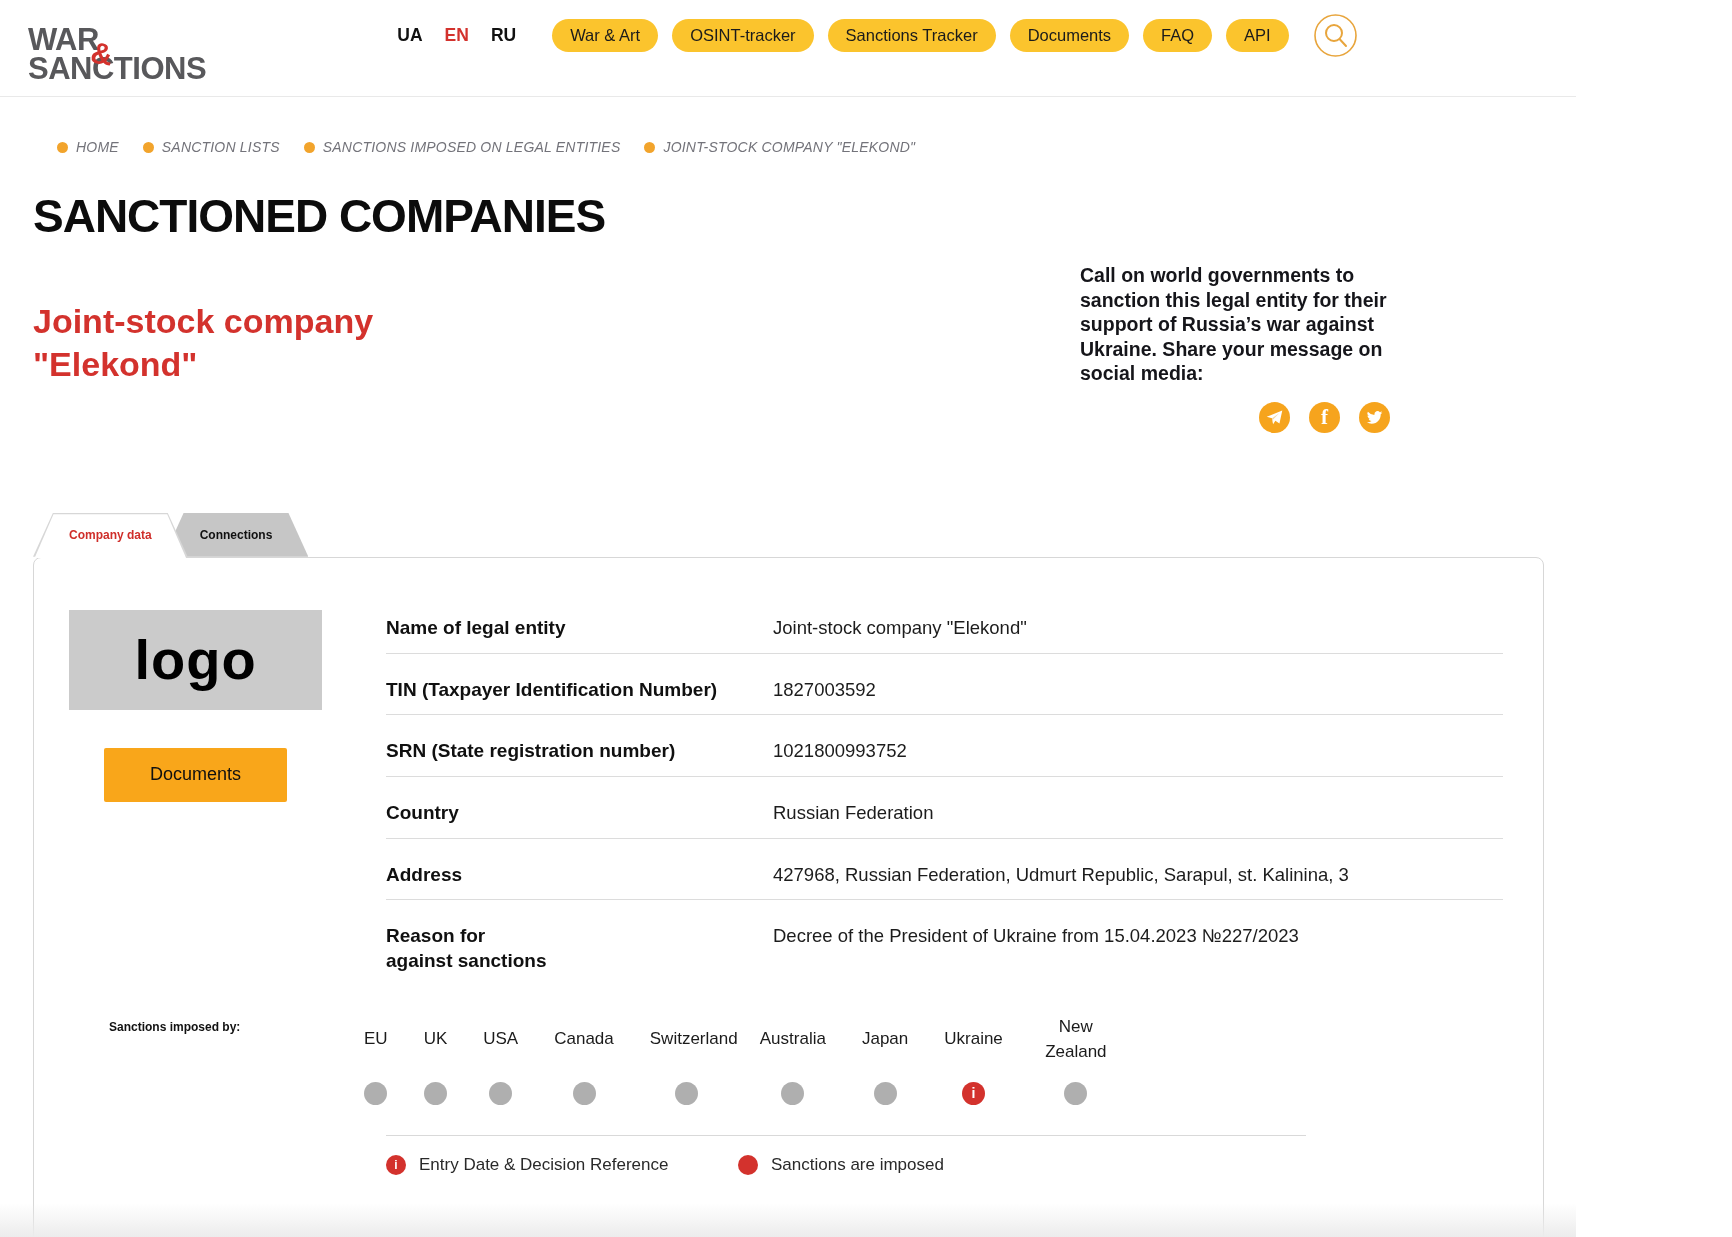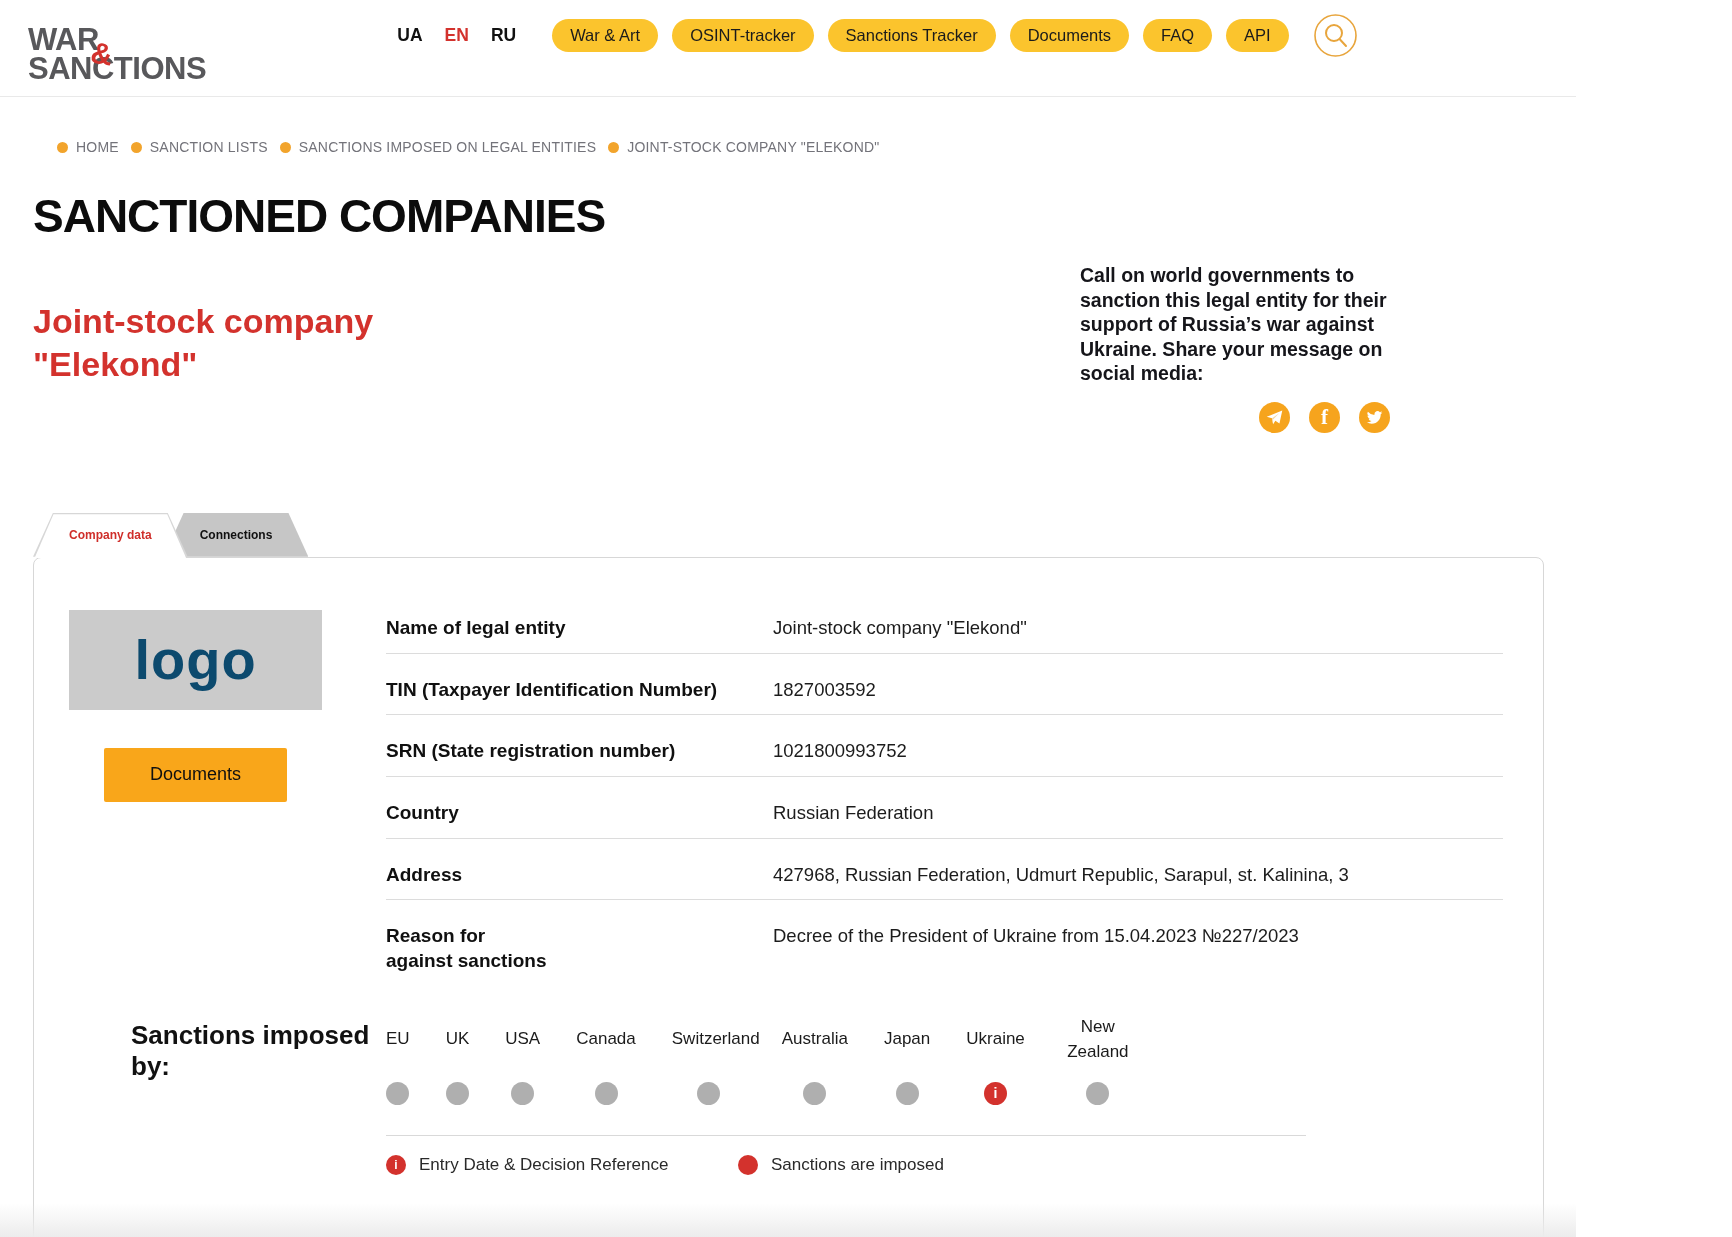--- a/index.html
+++ b/index.html
@@ -20,21 +20,21 @@
   .langs { display:flex; gap:22px; margin-right:22px; }
   .lang { font-weight:700; font-size:17.5px; color:#111; cursor:pointer; }
   .lang.active { color:#d3322d; }
   .pill { background:#fbc42d; border-radius:17px; padding:7px 18px; font-size:16.5px;
           color:#1b1b1b; cursor:pointer; white-space:nowrap; }
   .search-btn { margin-left:10px; cursor:pointer; display:flex; }
   .hrow2 { display:flex; gap:31px; margin-top:13px; padding-left:15px; }
   .nav-link { font-size:17.5px; color:#151515; cursor:pointer; white-space:nowrap; }
 
   
-  .breadcrumb { display:flex; gap:12px; padding:42px 0 0 57px; align-items:flex-start; }
+  .breadcrumb { display:flex; gap:24px; padding:42px 0 0 57px; align-items:flex-start;font-style:italic; }
   .crumb { display:flex; align-items:center; gap:8px; cursor:pointer; }
   .crumb .bdot { width:11px; height:11px; border-radius:50%; background:#f2a42c; flex:0 0 auto; }
   .crumb .btext { font-size:14px; color:#73737a; letter-spacing:0.2px; font-weight:500; }
 
   
   .title { margin:34px 0 0 33px; font-size:46px; font-weight:900; letter-spacing:-1px; color:#0c0c0c; }
   .company-row { display:flex; justify-content:space-between; align-items:flex-start;
                  margin-top:20px; padding-left:33px; padding-right:186px; }
   .company-name { padding-top:37px; font-size:34px; font-weight:800; color:#d3322d; line-height:1.25; }
   .share { width:310px; }
@@ -60,37 +60,37 @@
   .tab.inactive .bg { background:#c6c6c6; }
   .tab.inactive .tlabel { color:#111; }
 
   
   .card { position:relative; margin:0 32px 0 33px; border:1px solid #d7d7d7; border-radius:8px;
           background:#fff; height:762px; z-index:1; }
   .card-body { padding:52px 40px 0 35px; }
   .card-grid { display:grid; grid-template-columns:253px 1fr; column-gap:64px; }
   .logo-box { width:253px; height:100px; background:#cbcbcb; display:flex; align-items:center;
               justify-content:center; }
-  .logo-box span { color:#0c4a6e; font-size:56px; font-weight:800; letter-spacing:1px; }
+  .logo-box span { color:#000000; font-size:56px; font-weight:800; letter-spacing:1px; }
   .doc-btn { display:block; margin:38px auto 0; width:183px; height:54px; background:#f9a61a;
              border:none; border-radius:2px; font-size:18px; color:#101010; cursor:pointer;
              font-family:"Liberation Sans",sans-serif; }
 
   .dtable { }
   .trow { display:flex; gap:22px; padding:18px 0 12px; border-bottom:1px solid #dcdcdc; }
   .trow:first-child { padding-top:6px; }
   .trow:last-child { border-bottom:none; }
   .trow + .trow { padding-top:24px; }
   .tlab { width:365px; flex:0 0 auto; font-size:19px; font-weight:700; color:#101010;
           white-space:pre-line; line-height:1.3; }
   .tval { font-size:18.5px; color:#1c1c1c; line-height:1.3; }
 
   
   .sanctions { display:flex; margin-top:26px; }
-  .sanc-label { margin-left:62px; width:255px; flex:0 0 auto; font-size:26px; font-weight:700; padding-top:8px; }
+  .sanc-label { margin-left:40px; width:255px; flex:0 0 auto; font-size:12px; font-weight:700; padding-top:8px; }
   .countries { display:flex; gap:36px; }
   .country { display:flex; flex-direction:column; align-items:center; }
   .country .cname { max-width:74px; min-height:56px; display:flex; align-items:center;
                     text-align:center; font-size:17px; color:#1b1b1b; line-height:1.45; }
   .dot { width:23px; height:23px; border-radius:50%; margin-top:14px; display:flex;
          align-items:center; justify-content:center; }
   .dot.not_imposed { background:#afafaf; }
   .dot.info { background:#d3322d; cursor:pointer; }
   .dot.info::after { content:"i"; color:#fff; font-size:14px; font-weight:700; }
 

